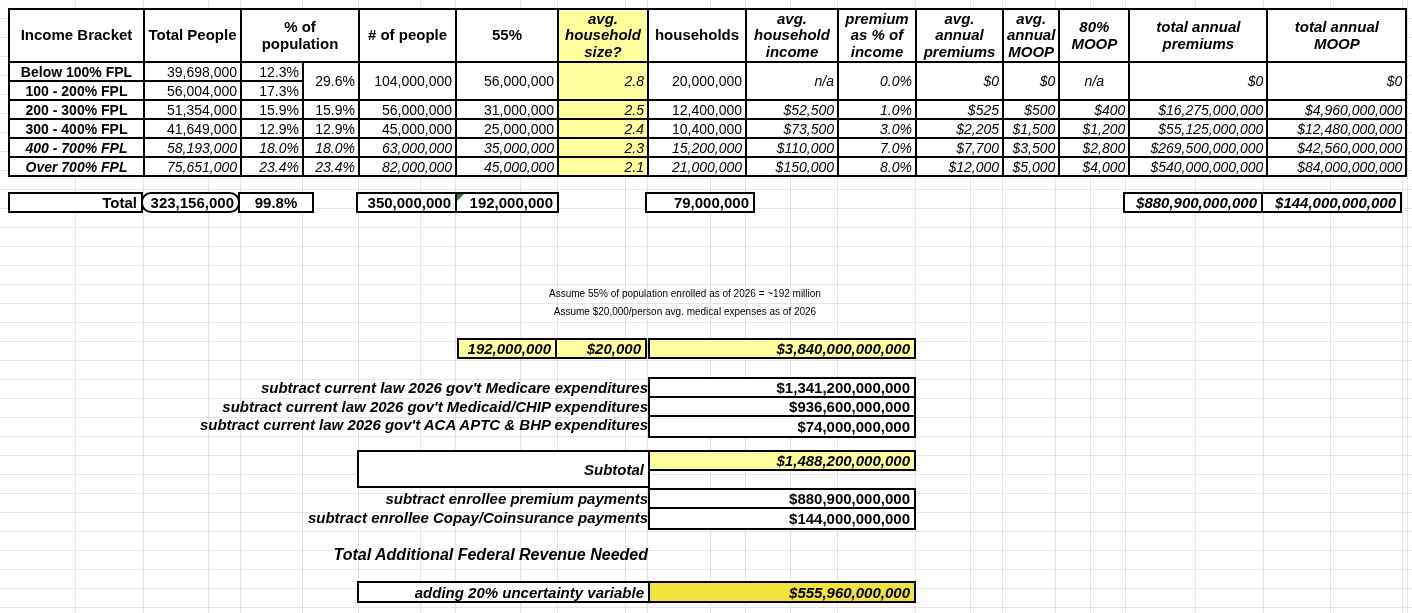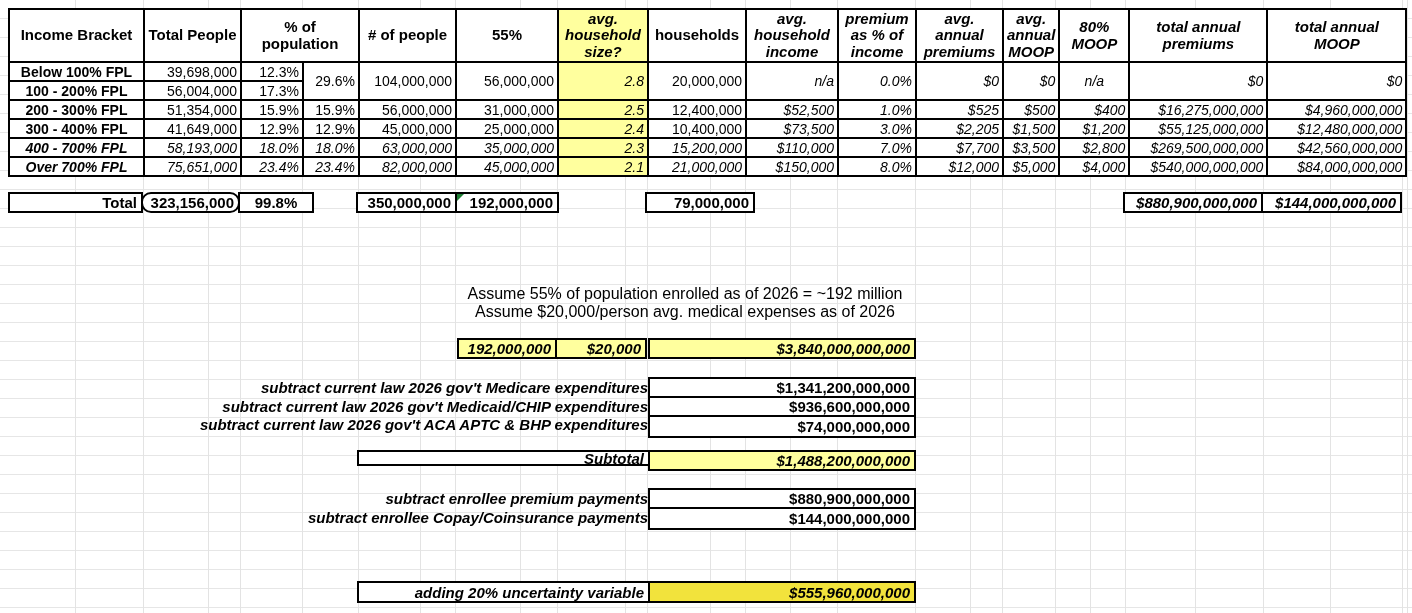--- a/index.html
+++ b/index.html
@@ -23,21 +23,21 @@
   .b { font-weight:bold; }
   .thin-b { border-bottom-width:1px !important; }
   .thin-r { border-right-width:1px !important;margin-top:44px; }
 
   
   .box { position:absolute; border:2px solid #000; background:#fff; font-size:15px; font-weight:bold;
          display:flex; align-items:center; justify-content:flex-end; padding:0 4px; white-space:nowrap; }
   .box.it { font-style:italic; }
   .lbl { position:absolute; right:764px; left:8px; text-align:right; font-size:15px; font-weight:bold;
          font-style:italic; white-space:nowrap; line-height:19px; }
-  .note { position:absolute; left:360px; width:650px; text-align:center; font-size:16px; line-height:18px; }
+  .note { position:absolute; left:360px; width:650px; text-align:center; font-size:10px; line-height:18px; }
   .stack { position:absolute; left:648px; width:268px; border:2px solid #000; background:#fff; }
   .stack .srow { height:19px; border-bottom:2px solid #000; display:flex; align-items:center;
                  justify-content:flex-end; padding:0 4px; font-size:15px; font-weight:bold; white-space:nowrap; background:#fff; }
   .stack .srow:last-child { border-bottom:none; }
   .flag { position:absolute; top:0; left:0; width:0; height:0; border-top:7px solid #1e7e34; border-right:7px solid transparent; }
 </style>
 </head>
 <body>
 
 <div class="sheet">
@@ -220,26 +220,27 @@
 
   <div class="lbl" style="top:378px;">subtract current law 2026 gov't Medicare expenditures</div>
   <div class="lbl" style="top:397px;">subtract current law 2026 gov't Medicaid/CHIP expenditures</div>
   <div class="lbl" style="top:415px;">subtract current law 2026 gov't ACA APTC &amp; BHP expenditures</div>
   <div class="stack" style="top:377px;">
     <div class="srow">$1,341,200,000,000</div>
     <div class="srow">$936,600,000,000</div>
     <div class="srow">$74,000,000,000</div>
   </div>
 
-  <div class="box it" style="left:357px; top:450px; width:293px; height:16px;">Subtotal</div>
+  <div class="box it" style="left:357px; top:450px; width:293px; height:38px;">Subtotal</div>
   <div class="box it" style="left:648px; top:450px; width:268px; height:21px; background:#FFFF9E;">$1,488,200,000,000</div>
 
   <div class="lbl" style="top:489px;">subtract enrollee premium payments</div>
   <div class="lbl" style="top:508px;">subtract enrollee Copay/Coinsurance payments</div>
   <div class="stack" style="top:488px;">
     <div class="srow">$880,900,000,000</div>
     <div class="srow">$144,000,000,000</div>
   </div>
 
+  <div class="lbl" style="top:545px; font-size:16px;">Total Additional Federal Revenue Needed</div>
 
   <div class="box it" style="left:357px; top:581px; width:293px; height:22px;">adding 20% uncertainty variable</div>
   <div class="box it" style="left:648px; top:581px; width:268px; height:22px; background:#F2E33C;">$555,960,000,000</div>
 </div>
 
 </body></html>

